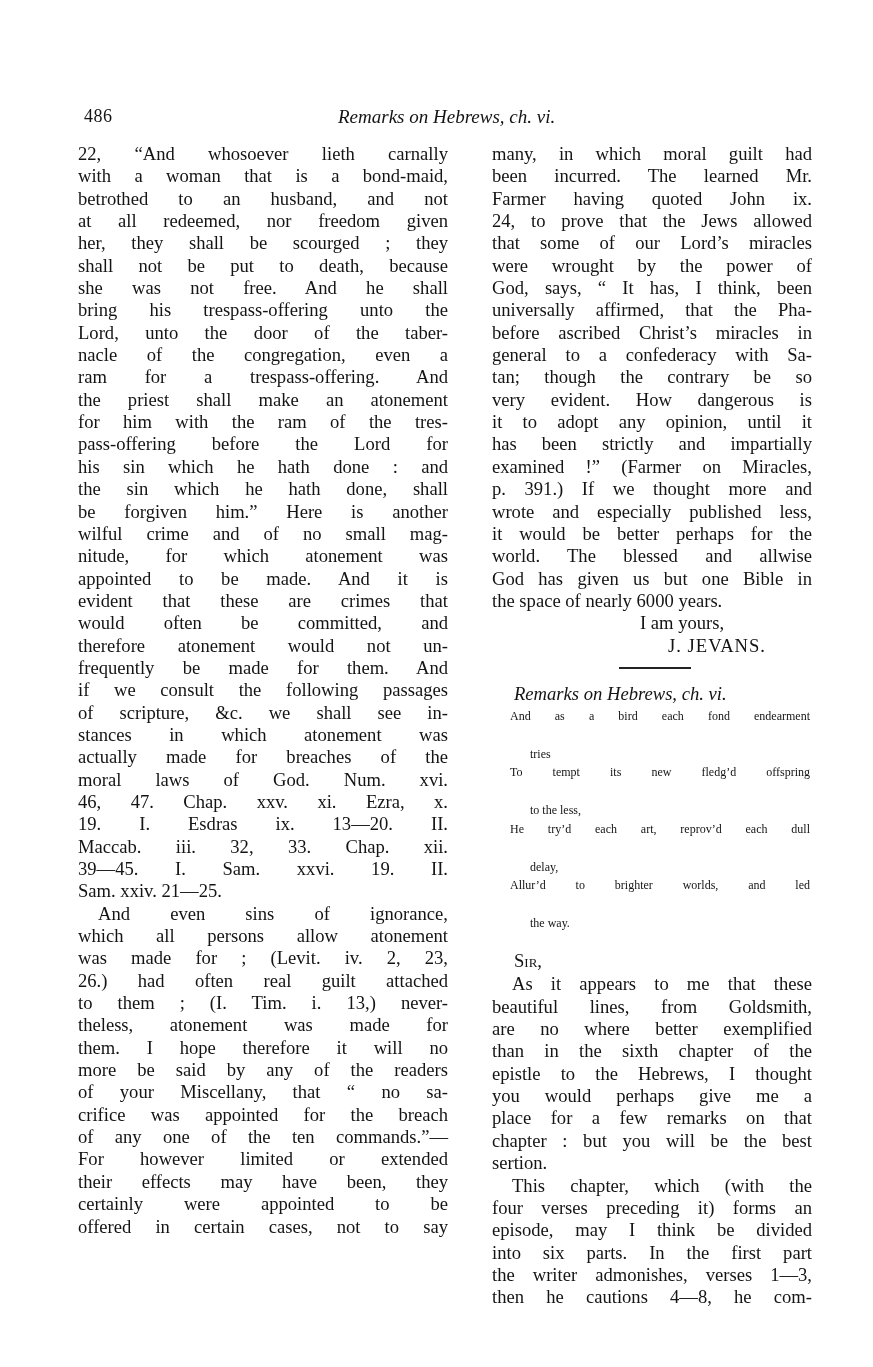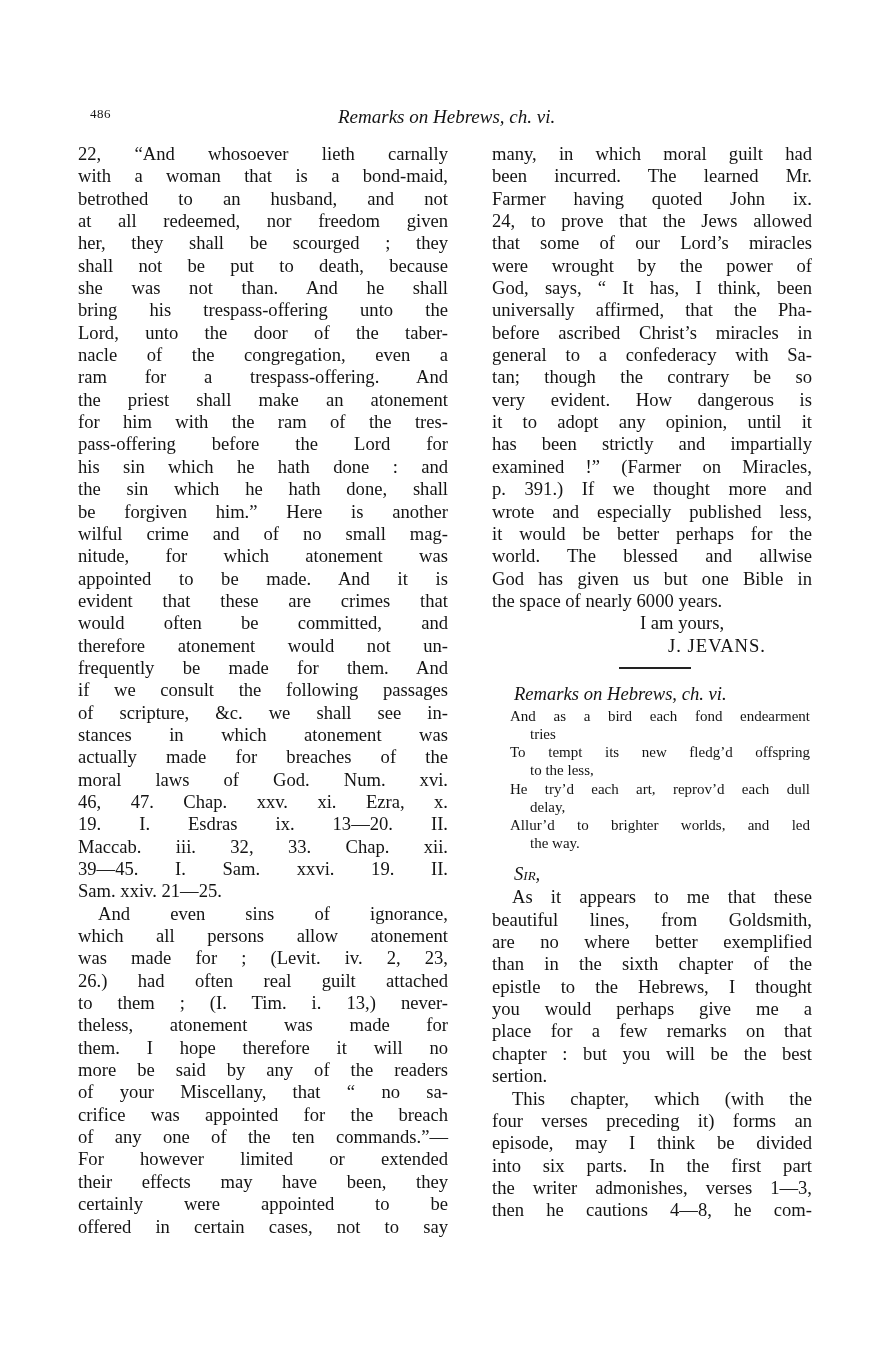--- a/index.html
+++ b/index.html
@@ -22,23 +22,23 @@
   }
   .running-head {
     position: absolute;
     top: 106px;
     left: 78px;
     width: 705px;
     height: 26px;
   }
   .page-number {
     position: absolute;
-    left: 12px;
+    left: 6px;
     top: 0;
-    font-size: 13px;
+    font-size: 18px;
     letter-spacing: 0.5px;
   }
   .head-title {
     position: absolute;
     left: 260px;
     top: 0;
     font-size: 19px;
     font-style: italic;
   }
   .column {
@@ -74,66 +74,66 @@
   .sub-title {
     display: block;
     font-style: italic;
     font-size: 18.6px;
     padding-left: 22px;
     margin-top: 12px;
     height: 26px;
     line-height: 26px;
   }
   .poem {
-    font-size: 15px;
+    font-size: 12px;
     line-height: 18.2px;
     padding-left: 18px;
     width: 300px;
   }
   .poem .pline {
     display: block;
     white-space: nowrap;
     text-align: justify;
     text-align-last: justify;
     height: 18.2px;
   }
   .poem .pcont {
     display: block;
     white-space: nowrap;
     padding-left: 20px;
     height: 18.2px;
+    margin-top: 20px;
   }
   .salutation {
     display: block;
     padding-left: 22px;
     font-variant: small-caps;
-    margin-top: 10px;
+    margin-top: 17px;
     height: 24px;
     line-height: 24px;
-    font-style: italic;
   }
 </style>
 </head>
 <body>
 
 <div class="page">
 
   <div class="running-head">
     <span class="page-number">486</span>
     <span class="head-title">Remarks on Hebrews, ch. vi.</span>
   </div>
 
   <div class="column col-left">
     <span class="line">22, “And whosoever lieth carnally</span>
     <span class="line">with a woman that is a bond-maid,</span>
     <span class="line">betrothed to an husband, and not</span>
     <span class="line">at all redeemed, nor freedom given</span>
     <span class="line">her, they shall be scourged ; they</span>
     <span class="line">shall not be put to death, because</span>
-    <span class="line">she was not than.  And he shall</span>
+    <span class="line">she was not free.  And he shall</span>
     <span class="line">bring his trespass-offering unto the</span>
     <span class="line">Lord, unto the door of the taber-</span>
     <span class="line">nacle of the congregation, even a</span>
     <span class="line">ram for a trespass-offering.  And</span>
     <span class="line">the priest shall make an atonement</span>
     <span class="line">for him with the ram of the tres-</span>
     <span class="line">pass-offering before the Lord for</span>
     <span class="line">his sin which he hath done : and</span>
     <span class="line">the sin which he hath done, shall</span>
     <span class="line">be forgiven him.”  Here is another</span>

